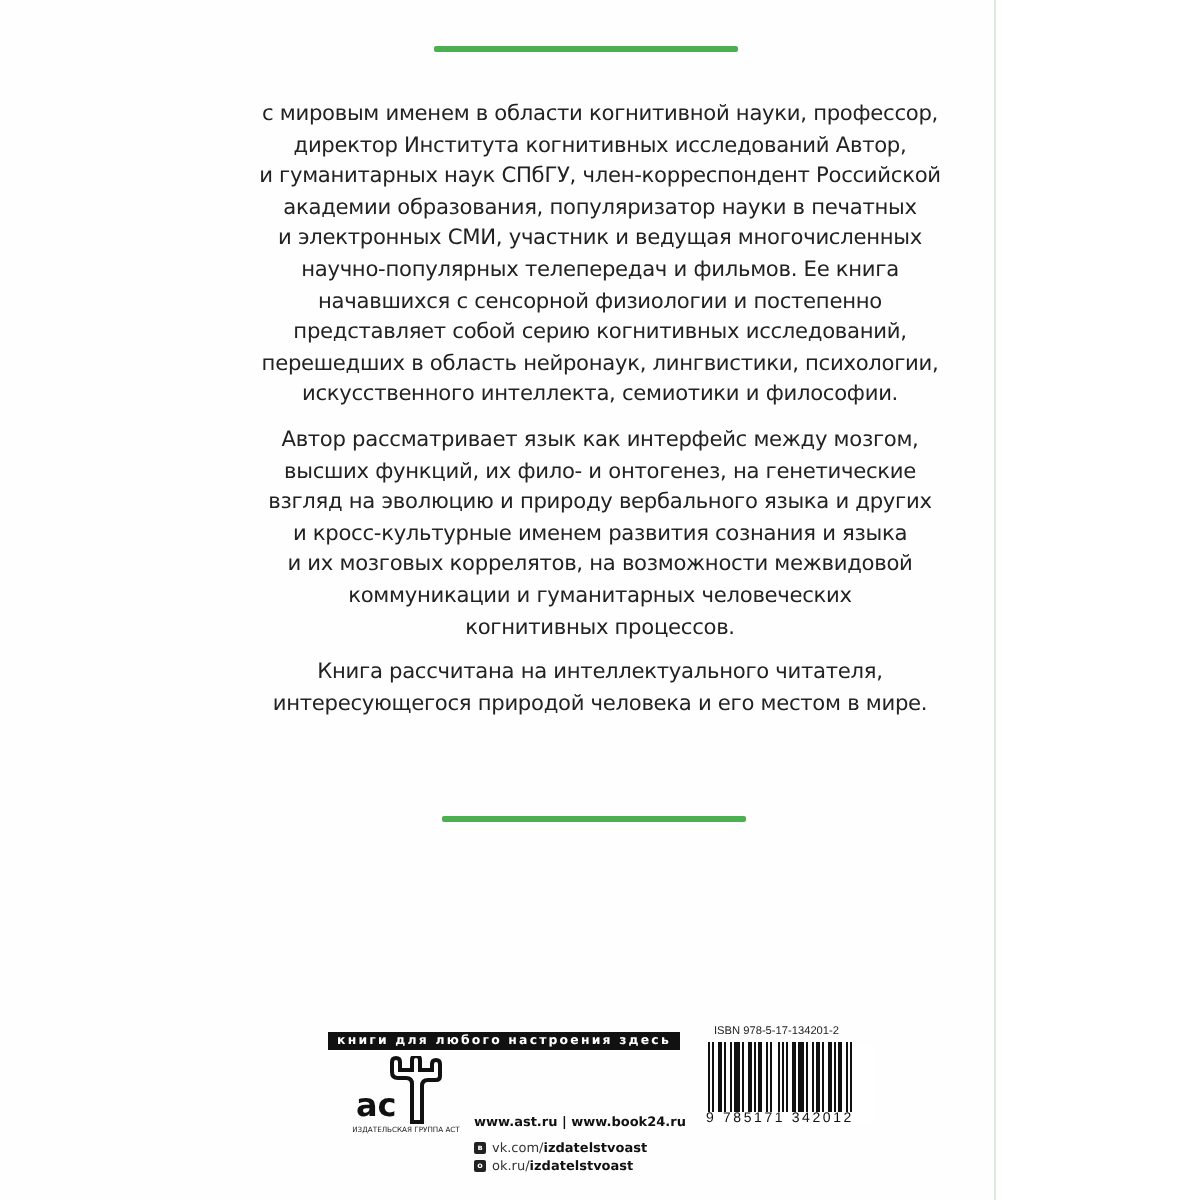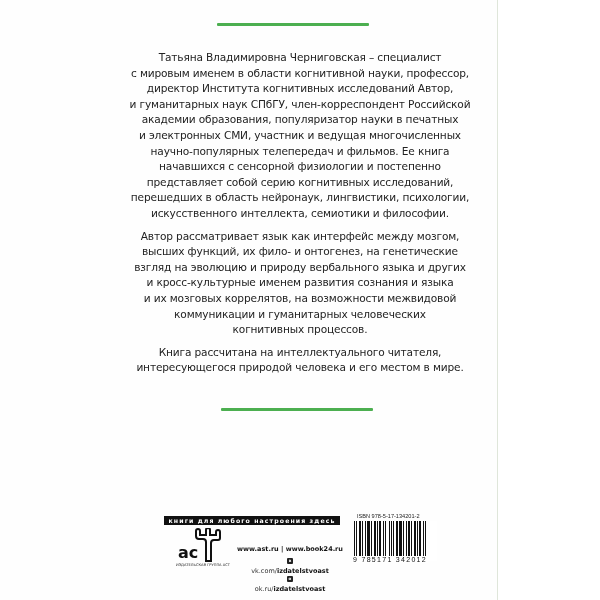--- a/index.html
+++ b/index.html
@@ -36,24 +36,24 @@
 
     .logo {
       position: absolute; left: 176px; top: 528px; width: 50px; height: 34px;
     }
     .logo-caption {
       position: absolute; left: 170px; top: 563px; width: 66px;
       font-size: 3.6px; line-height: 5px; text-align: center; white-space: nowrap; color: #222;
     }
 
     .links {
-      position: absolute; left: 237px; top: 544px; font-size: 6.5px; color: #111;
+      position: absolute; left: 237px; top: 556px; font-size: 6.5px; color: #111;
     }
     .links .sites { font-weight: bold; white-space: nowrap; line-height: 10px; }
-    .links .social { display: flex; align-items: center; gap: 3px; margin-top: 4px; line-height: 8px; white-space: nowrap; flex-direction: column; }
+    .links .social { display: flex; align-items: center; gap: 3px; margin-top: 4px; line-height: 8px; white-space: nowrap; }
     .links .social .soc-icon {
       display: inline-block; width: 6px; height: 6px; background: #222; border-radius: 1px;
       color: #fff; font-size: 4px; line-height: 6px; text-align: center; font-weight: bold;
     }
     .links .social .pre { color: #333; }
     .links .social .handle { font-weight: bold; }
 
     .isbn-text {
       position: absolute; left: 357px; top: 513px; font-size: 5.6px; color: #222; white-space: nowrap;
       font-family: "Liberation Sans", sans-serif;
@@ -71,21 +71,20 @@
     }
   </style>
 </head>
 <body>
 
 <div class="cover">
   <div class="rule top"></div>
 
   <div class="text-block">
     <p>
-      <span class="line">Татьяна Владимировна Черниговская – специалист</span>
       <span class="line">с мировым именем в области когнитивной науки, профессор,</span>
       <span class="line">директор Института когнитивных исследований Автор,</span>
       <span class="line">и гуманитарных наук СПбГУ, член-корреспондент Российской</span>
       <span class="line">академии образования, популяризатор науки в печатных</span>
       <span class="line">и электронных СМИ, участник и ведущая многочисленных</span>
       <span class="line">научно-популярных телепередач и фильмов. Ее книга</span>
       <span class="line">начавшихся с сенсорной физиологии и постепенно</span>
       <span class="line">представляет собой серию когнитивных исследований,</span>
       <span class="line">перешедших в область нейронаук, лингвистики, психологии,</span>
       <span class="line">искусственного интеллекта, семиотики и философии.</span>

